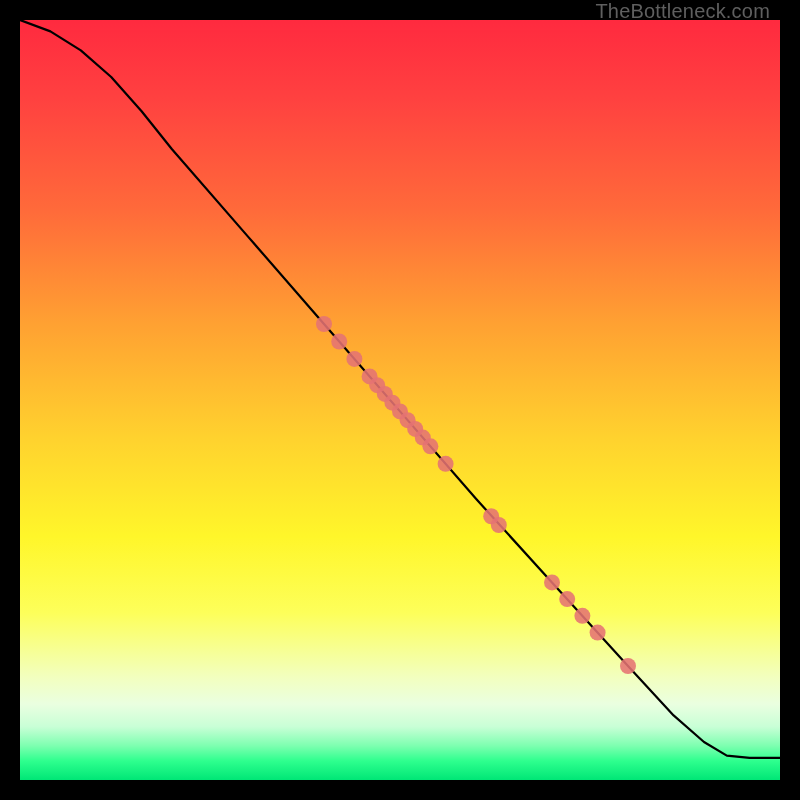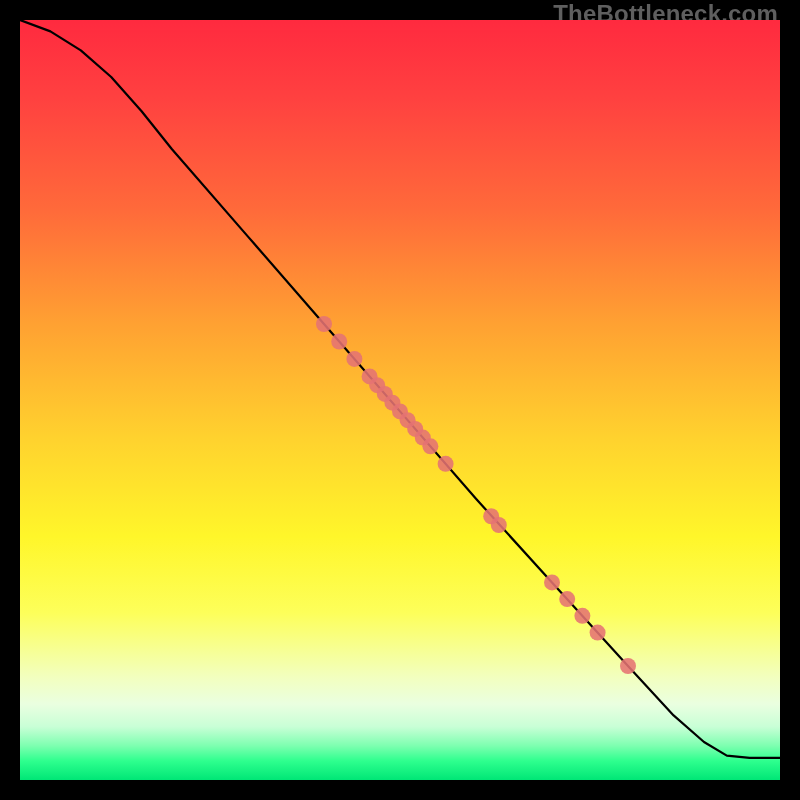--- a/index.html
+++ b/index.html
@@ -36,23 +36,23 @@
       #eaffe0 90%,
       #c8ffd6 93%,
       #7dffb0 95.5%,
       #2eff8e 97.5%,
       #00e676 100%
     );
   }
   .watermark {
     position: absolute;
     top: 0px;
-    right: 22px;
-    font-size: 24px;
-    font-weight: 700;
+    right: 30px;
+    font-size: 20px;
+    font-weight: 400;
     color: #5f5f5f;
     letter-spacing: 0.2px;
     user-select: none;
   }
   svg.overlay {
     position: absolute;
     left: 0;
     top: 0;
     width: 760px;
     height: 760px;

